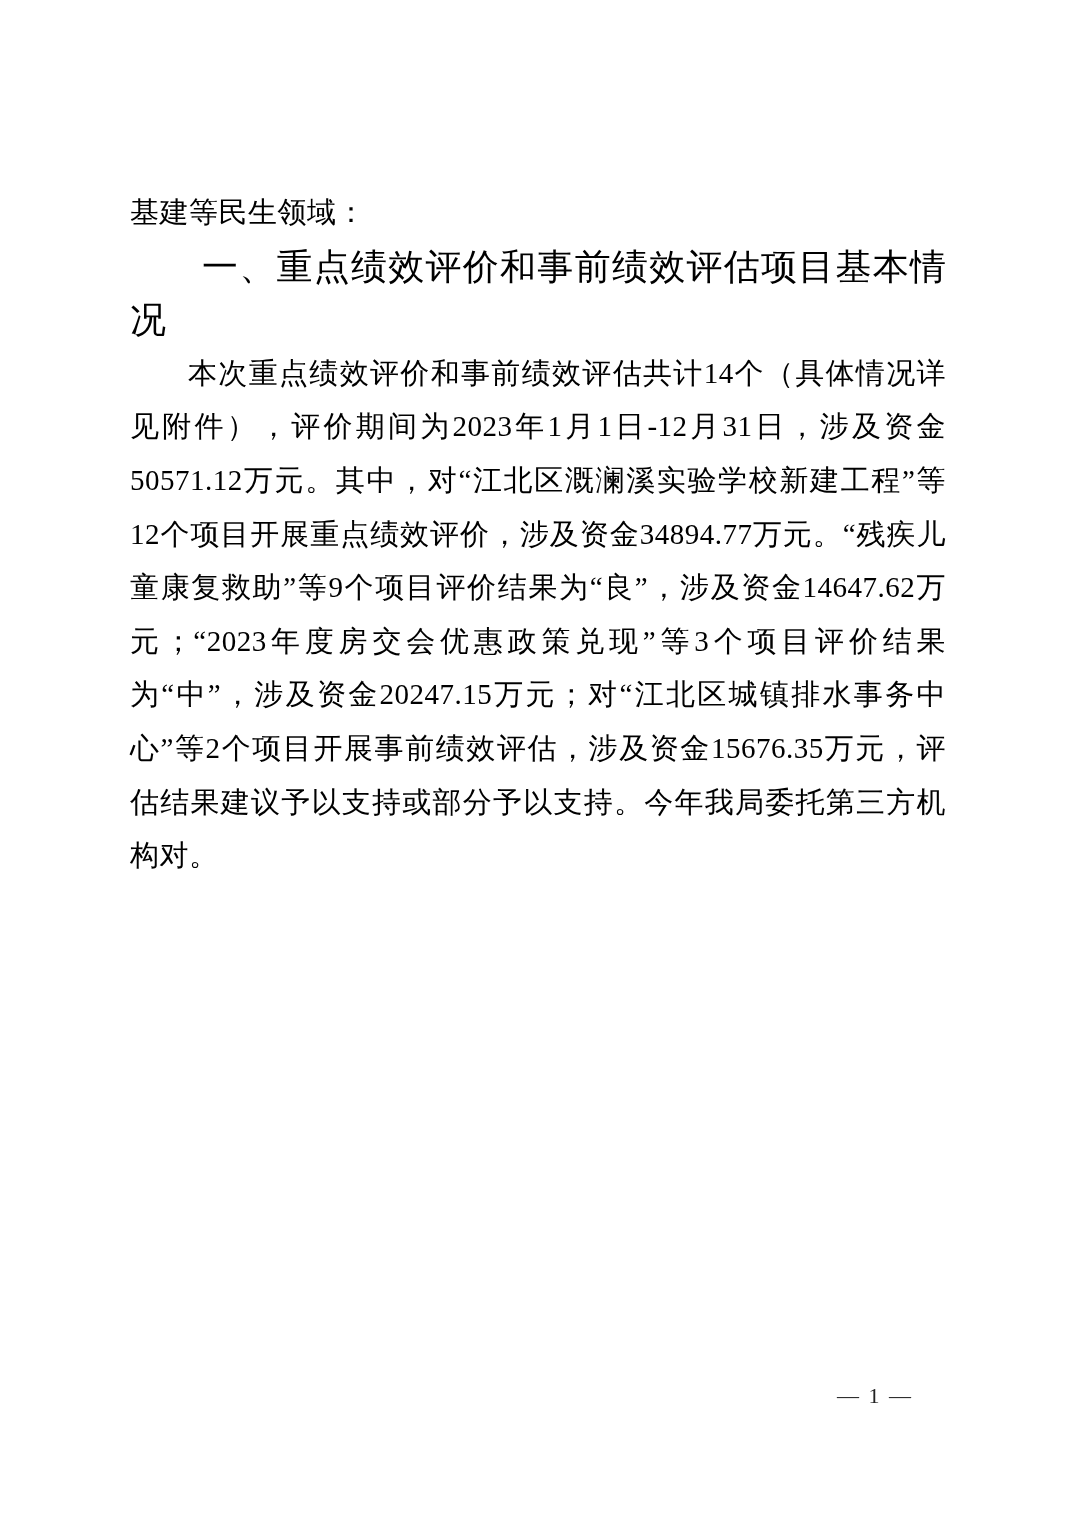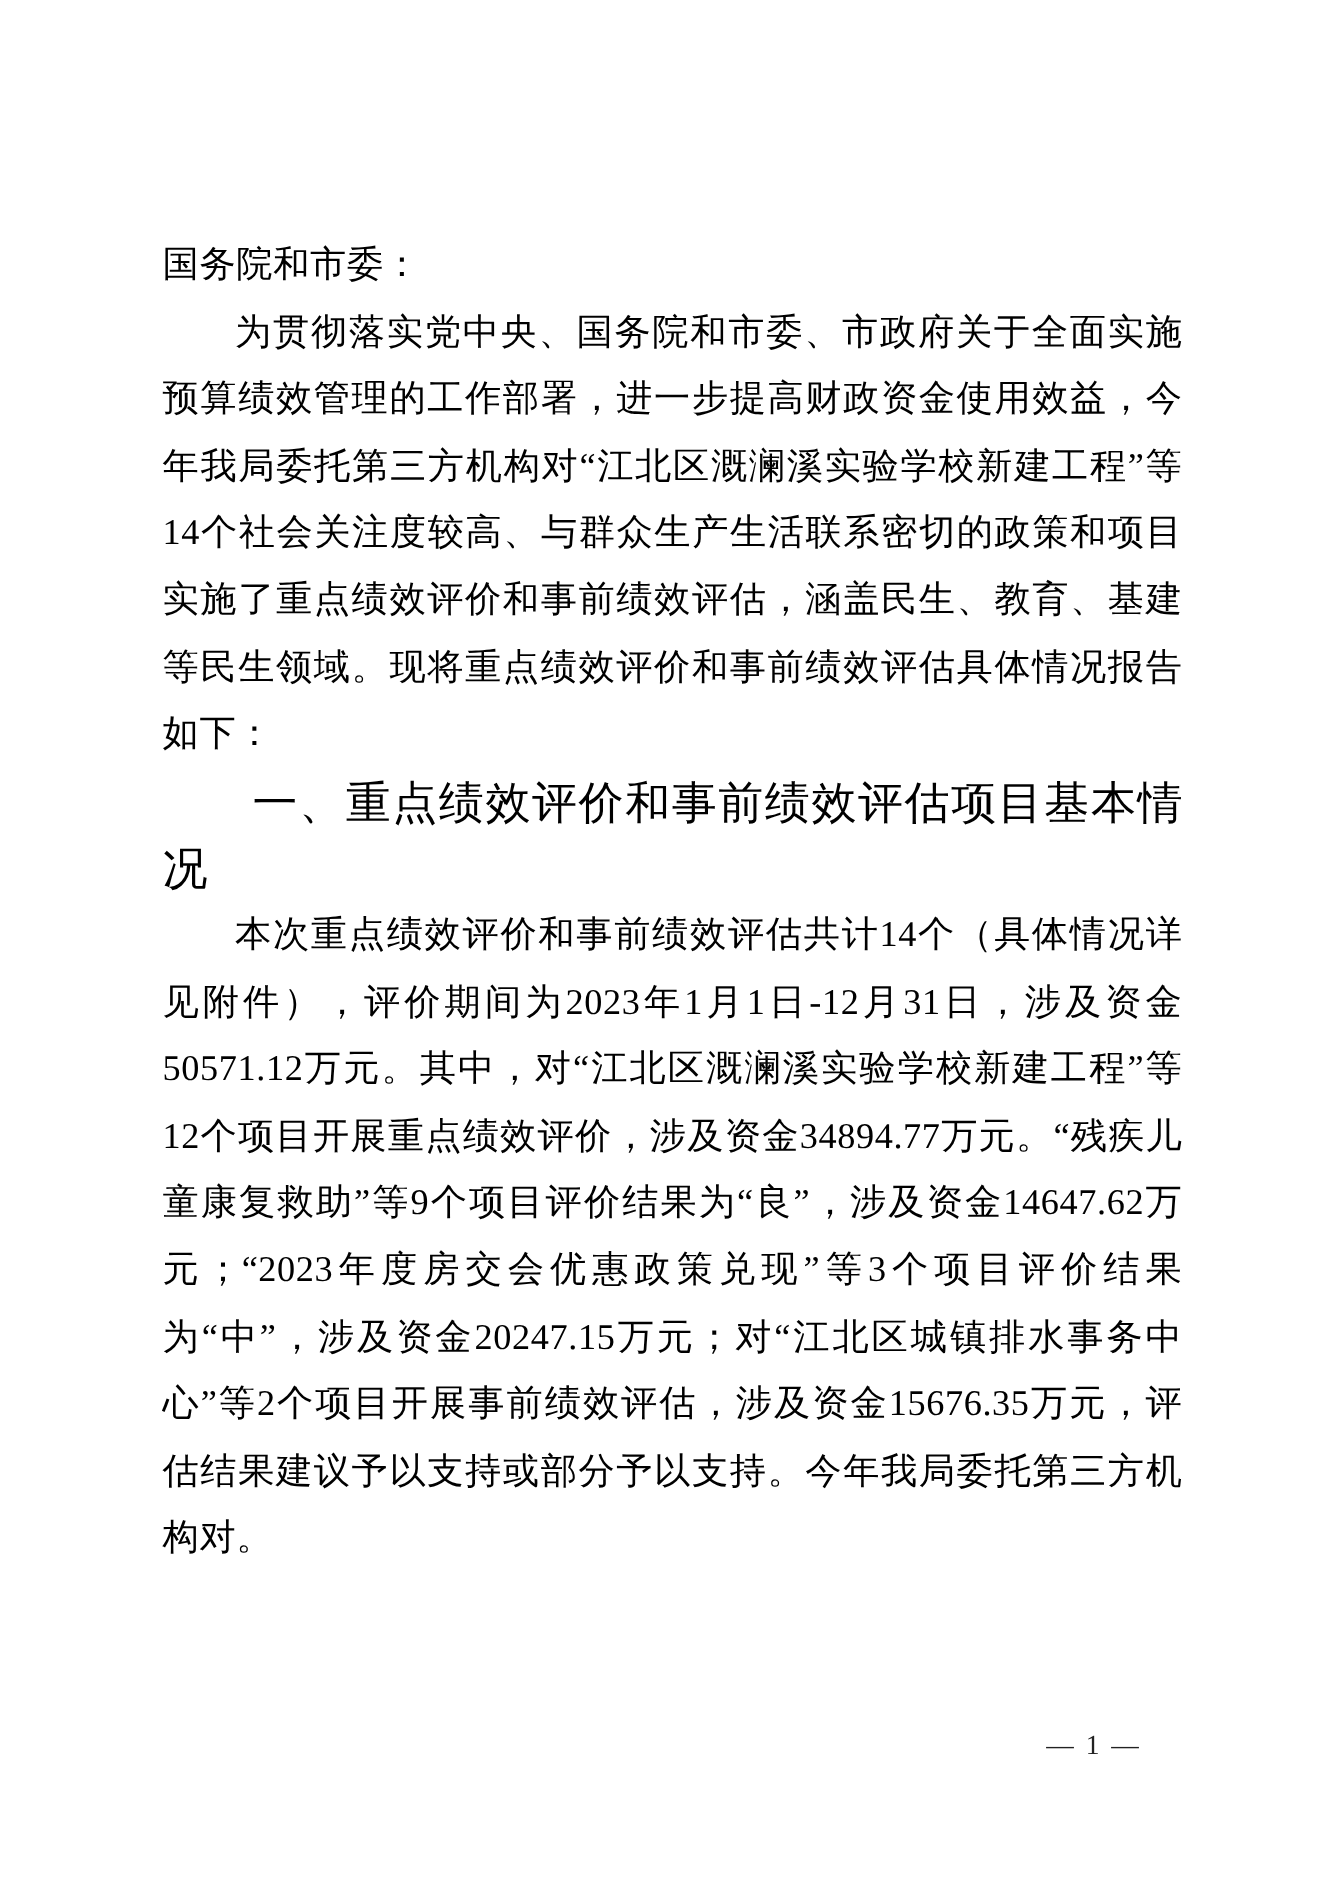--- a/index.html
+++ b/index.html
@@ -59,19 +59,18 @@
     color: #222222;
     letter-spacing: 2px;
     font-family: "Liberation Serif", "DejaVu Serif", serif;
   }
 </style>
 </head>
 <body>
 
 <div class="page">
   <div class="content">
-    <p class="salutation">国务院和市委：</p>
-    <p class="para">为贯彻落实党中央、国务院和市委、市政府关于全面实施预算绩效管理的工作部署，进一步提高财政资金使用效益，今年我局委托第三方机构对“江北区溉澜溪实验学校新建工程”等14个社会关注度较高、与群众生产生活联系密切的政策和项目实施了重点绩效评价和事前绩效评估，涵盖民生、教育、基建等民生领域。现将重点绩效评价和事前绩效评估具体情况报告如下：</p>
+    <p class="salutation">基建等民生领域：</p>
     <h2 class="heading">一、重点绩效评价和事前绩效评估项目基本情况</h2>
     <p class="para">本次重点绩效评价和事前绩效评估共计14个（具体情况详见附件），评价期间为2023年1月1日-12月31日，涉及资金50571.12万元。其中，对“江北区溉澜溪实验学校新建工程”等12个项目开展重点绩效评价，涉及资金34894.77万元。“残疾儿童康复救助”等9个项目评价结果为“良”，涉及资金14647.62万元；“2023年度房交会优惠政策兑现”等3个项目评价结果为“中”，涉及资金20247.15万元；对“江北区城镇排水事务中心”等2个项目开展事前绩效评估，涉及资金15676.35万元，评估结果建议予以支持或部分予以支持。今年我局委托第三方机构对。</p>
   </div>
   <div class="footer">— 1 —</div>
 </div>
 
 </body></html>

